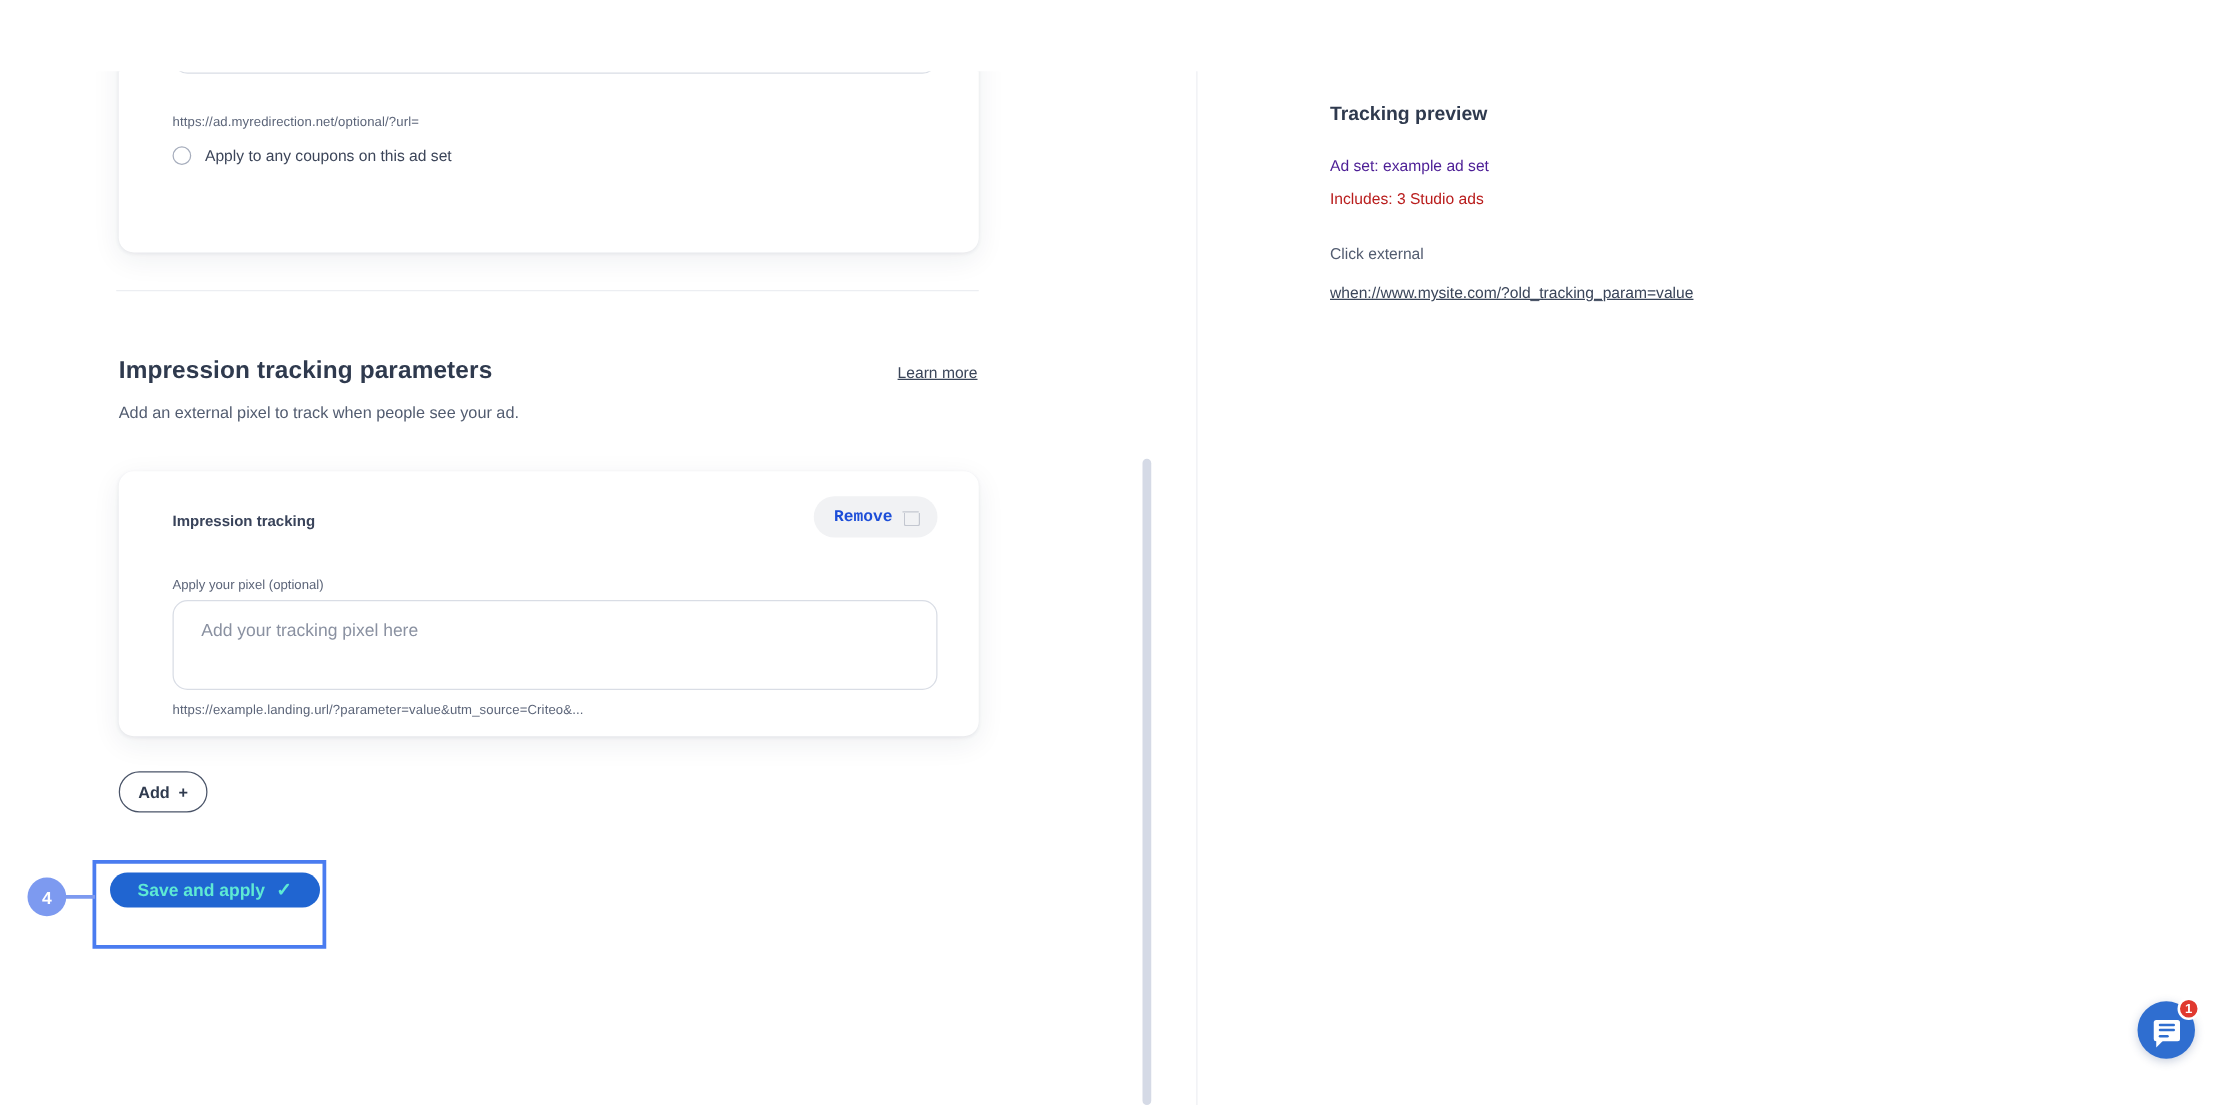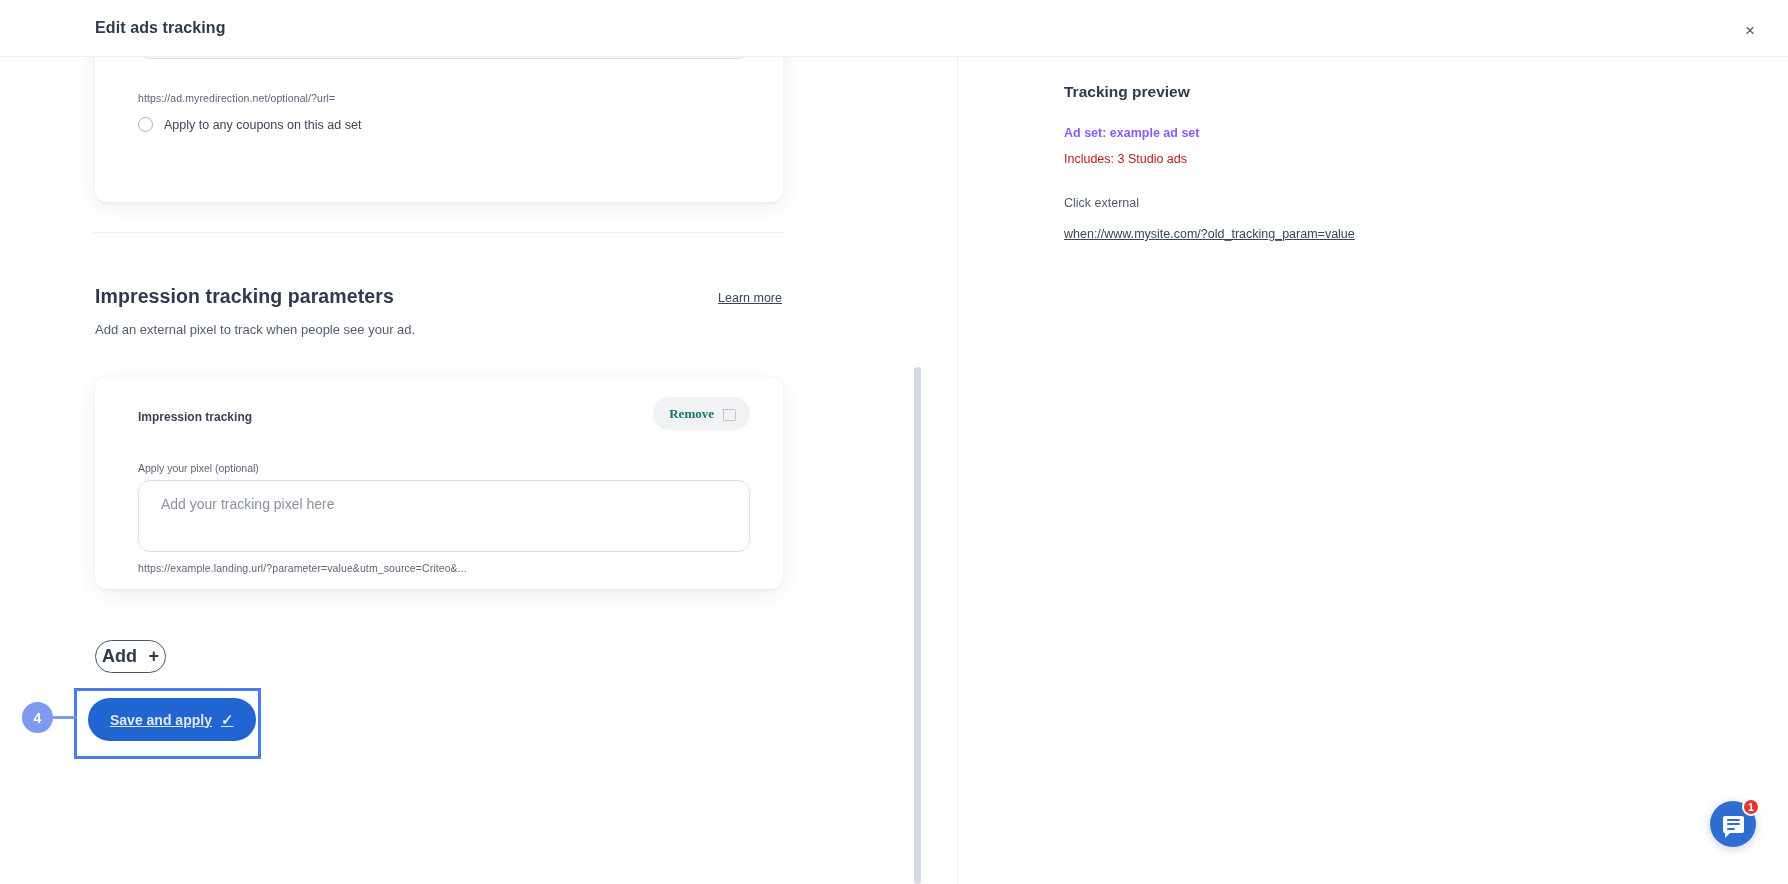--- a/index.html
+++ b/index.html
@@ -157,24 +157,24 @@
   }
   .remove-btn {
     position: absolute;
     right: 33px; top: 20px;
     height: 33px;
     padding: 0 16px;
     display: flex; align-items: center; gap: 9px;
     background: #f1f2f4;
     border: none;
     border-radius: 17px;
-    color: #0f766e;
+    color: #1d4ed8;
     font-size: 13px;
     font-weight: bold;
-    font-family: Liberation Serif, serif;
+    font-family: Liberation Mono, monospace;
     cursor: default;
   }
   .trash {
     width: 11px; height: 13px;
     position: relative;
     flex: none;
   }
   .trash::before {
     content: "";
     position: absolute;
@@ -210,30 +210,29 @@
     outline: none;
   }
   .ta-impr::placeholder { color: #8a91a1; }
   .hint-impr { left: 43px; top: 185px; }
 
   
   .add-btn {
     position: absolute;
     left: 95px; top: 560px;
     width: 71px; height: 33px;
-    display: flex; align-items: center; justify-content: space-between; gap: 7px;
+    display: flex; align-items: center; justify-content: center; gap: 7px;
     background: #ffffff;
     border: 1.2px solid #4a5468;
     border-radius: 17px;
-    font-size: 18px;
+    font-size: 13px;
     font-weight: bold;
     color: #2f3a4e;
     font-family: "Liberation Sans", sans-serif;
     cursor: pointer;
-    margin-top: 23px;
   }
 
   
   .highlight-box {
     position: absolute;
     left: 74px; top: 631px;
     width: 187px; height: 71px;
     border: 3px solid #4a7cf0;
     background: #ffffff;
   }
@@ -250,32 +249,31 @@
     border-radius: 50%;
     background: #7d9af0;
     color: #ffffff;
     display: flex; align-items: center; justify-content: center;
     font-size: 14px;
     font-weight: bold;
   }
   .save-btn {
     position: absolute;
     left: 88px; top: 641px;
-    height: 43px;
+    height: 28px;
     padding: 0 22px;
     display: flex; align-items: center; gap: 9px;
     background: #2065d1;
     border: none;
     border-radius: 22px;
-    color: #e5e5e5;
+    color: #5eead4;
     font-size: 14px;
     font-weight: bold;
     font-family: "Liberation Sans", sans-serif;
     cursor: pointer;
-    text-decoration: underline;
   }
   .check-glyph { font-size: 15px; line-height: 1; }
 
   
   .scrollbar-track {
     position: absolute;
     right: 2px; top: 0; width: 7px; bottom: 0;
     background: transparent;
   }
   .scrollbar-thumb {
@@ -291,22 +289,22 @@
     position: absolute;
     left: 106px; top: 26px;
     font-size: 15.5px;
     font-weight: bold;
     color: #2f3a4e;
   }
   .pv-adset {
     position: absolute;
     left: 106px; top: 69px;
     font-size: 12.5px;
-    font-weight: bold;
-    color: #8b5cf6;
+    font-weight: normal;
+    color: #4c1d95;
   }
   .pv-includes {
     position: absolute;
     left: 106px; top: 95px;
     font-size: 12.5px;
     color: #b91c1c;
   }
   .pv-clicktracking {
     position: absolute;
     left: 106px; top: 139px;
@@ -363,24 +361,20 @@
     font-weight: bold;
     display: flex; align-items: center; justify-content: center;
     border: 2px solid #ffffff;
   }
 </style>
 </head>
 <body>
 
 <div class="modal">
 
-  <div class="modal-header">
-    <div class="modal-title">Edit ads tracking</div>
-    <button class="close-btn">×</button>
-  </div>
 
   <div class="body-wrap">
 
     <div class="left-pane">
 
       <div class="card card-top">
         <div class="ta-outer"></div>
         <div class="hint hint-top">https://ad.myredirection.net/optional/?url=</div>
         <div class="checkline">
           <span class="radio"></span>

